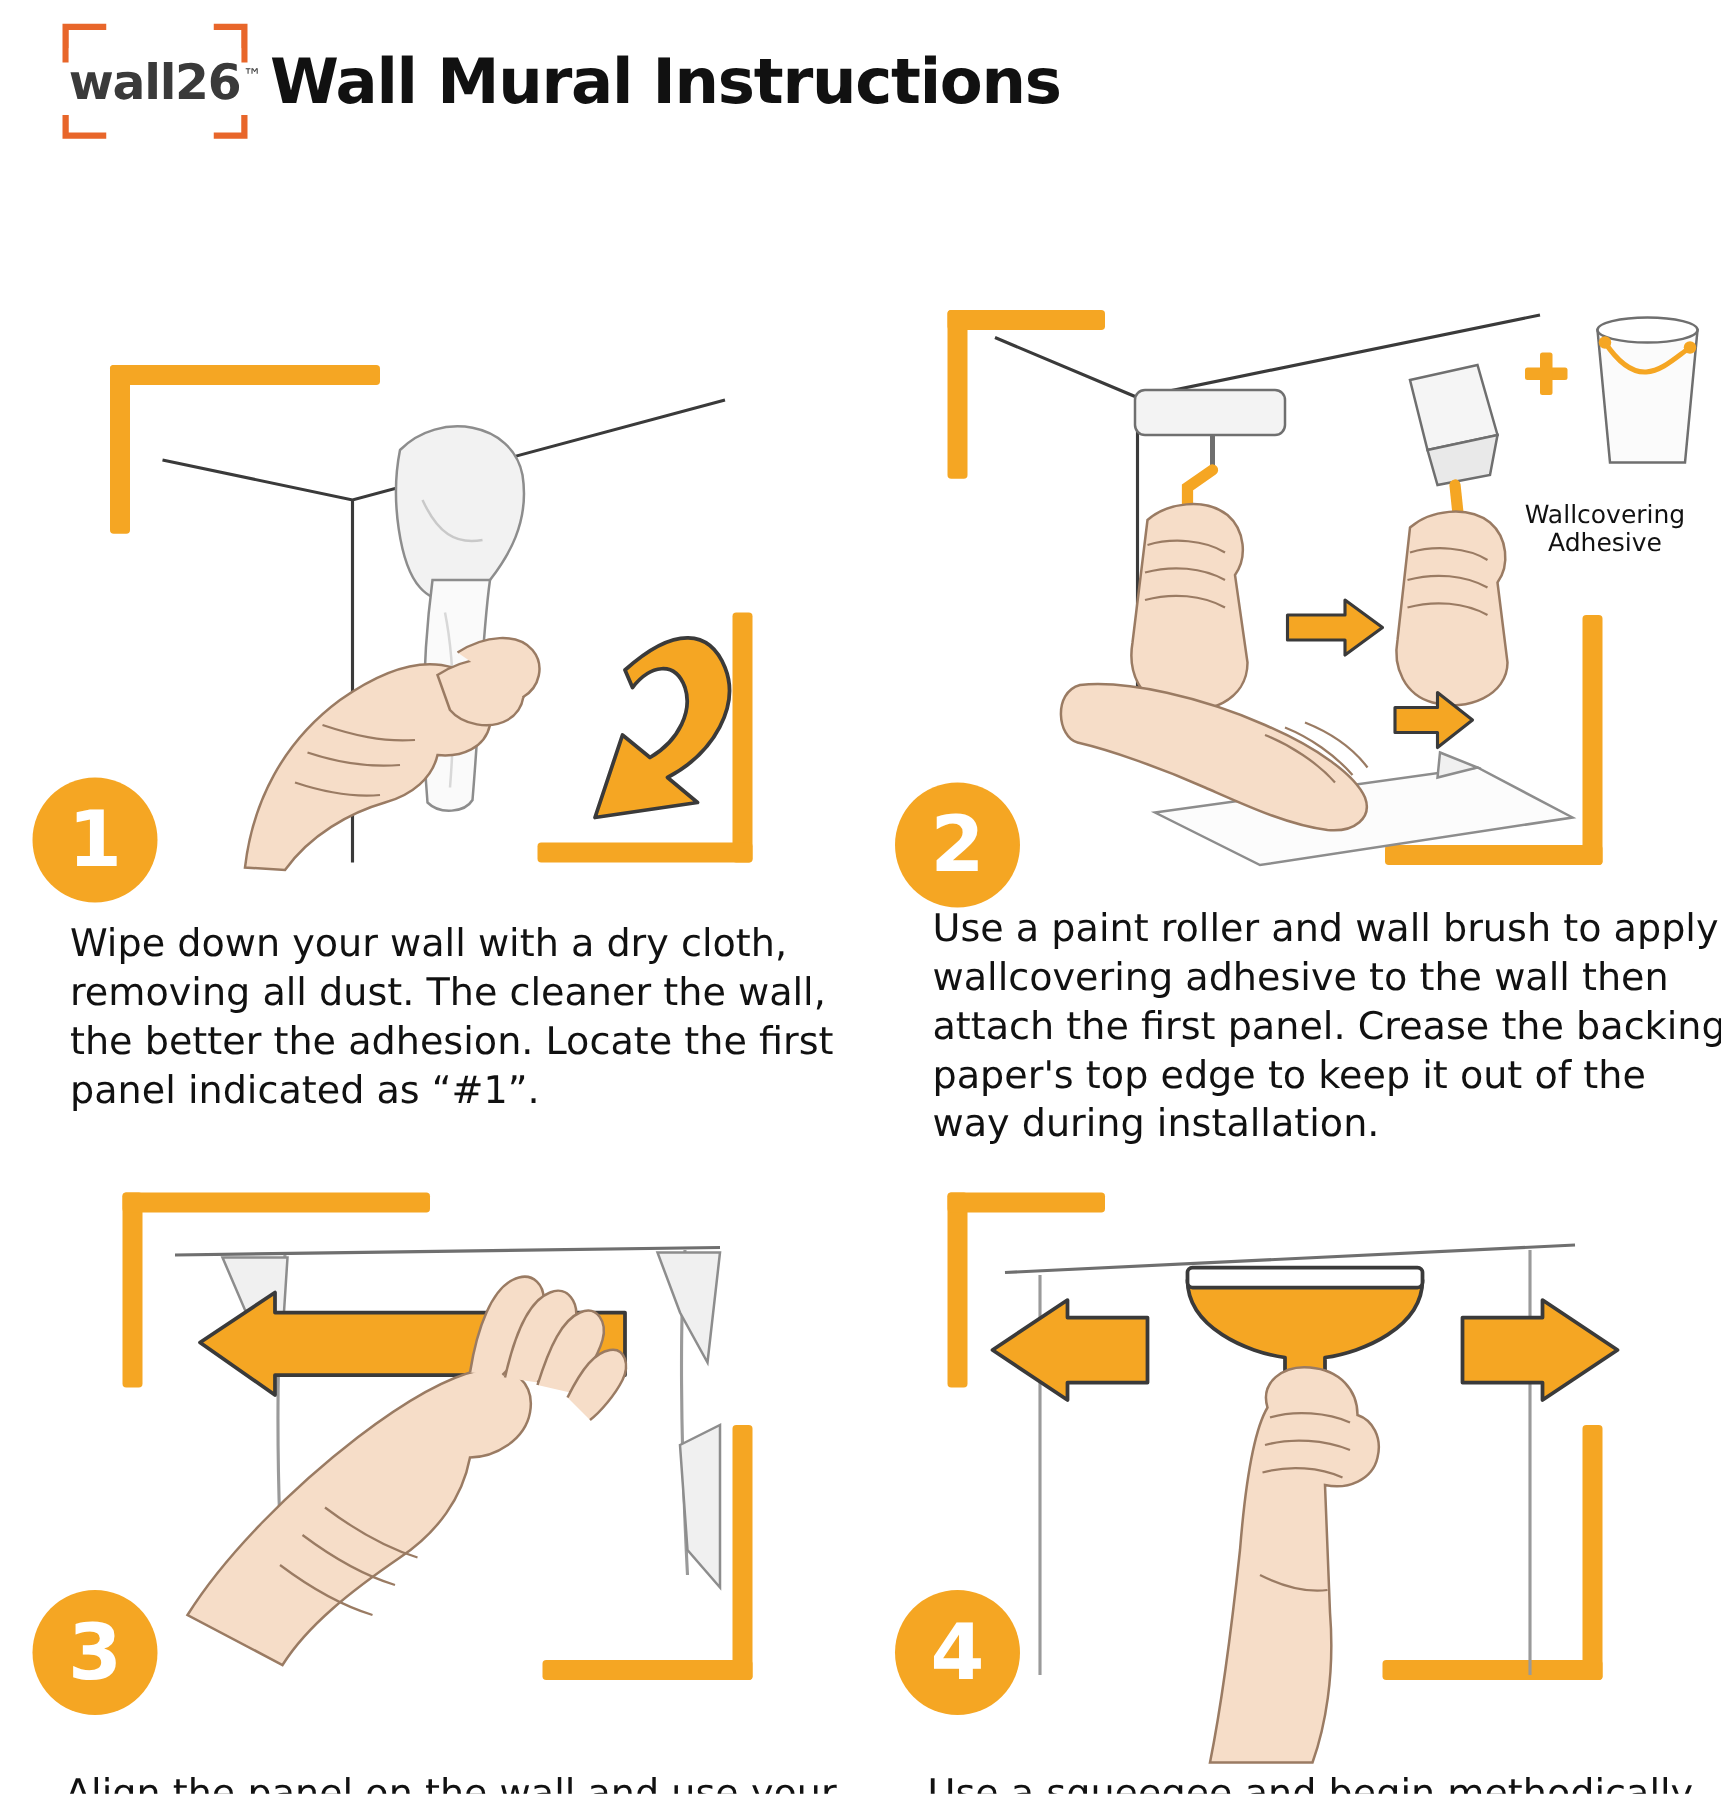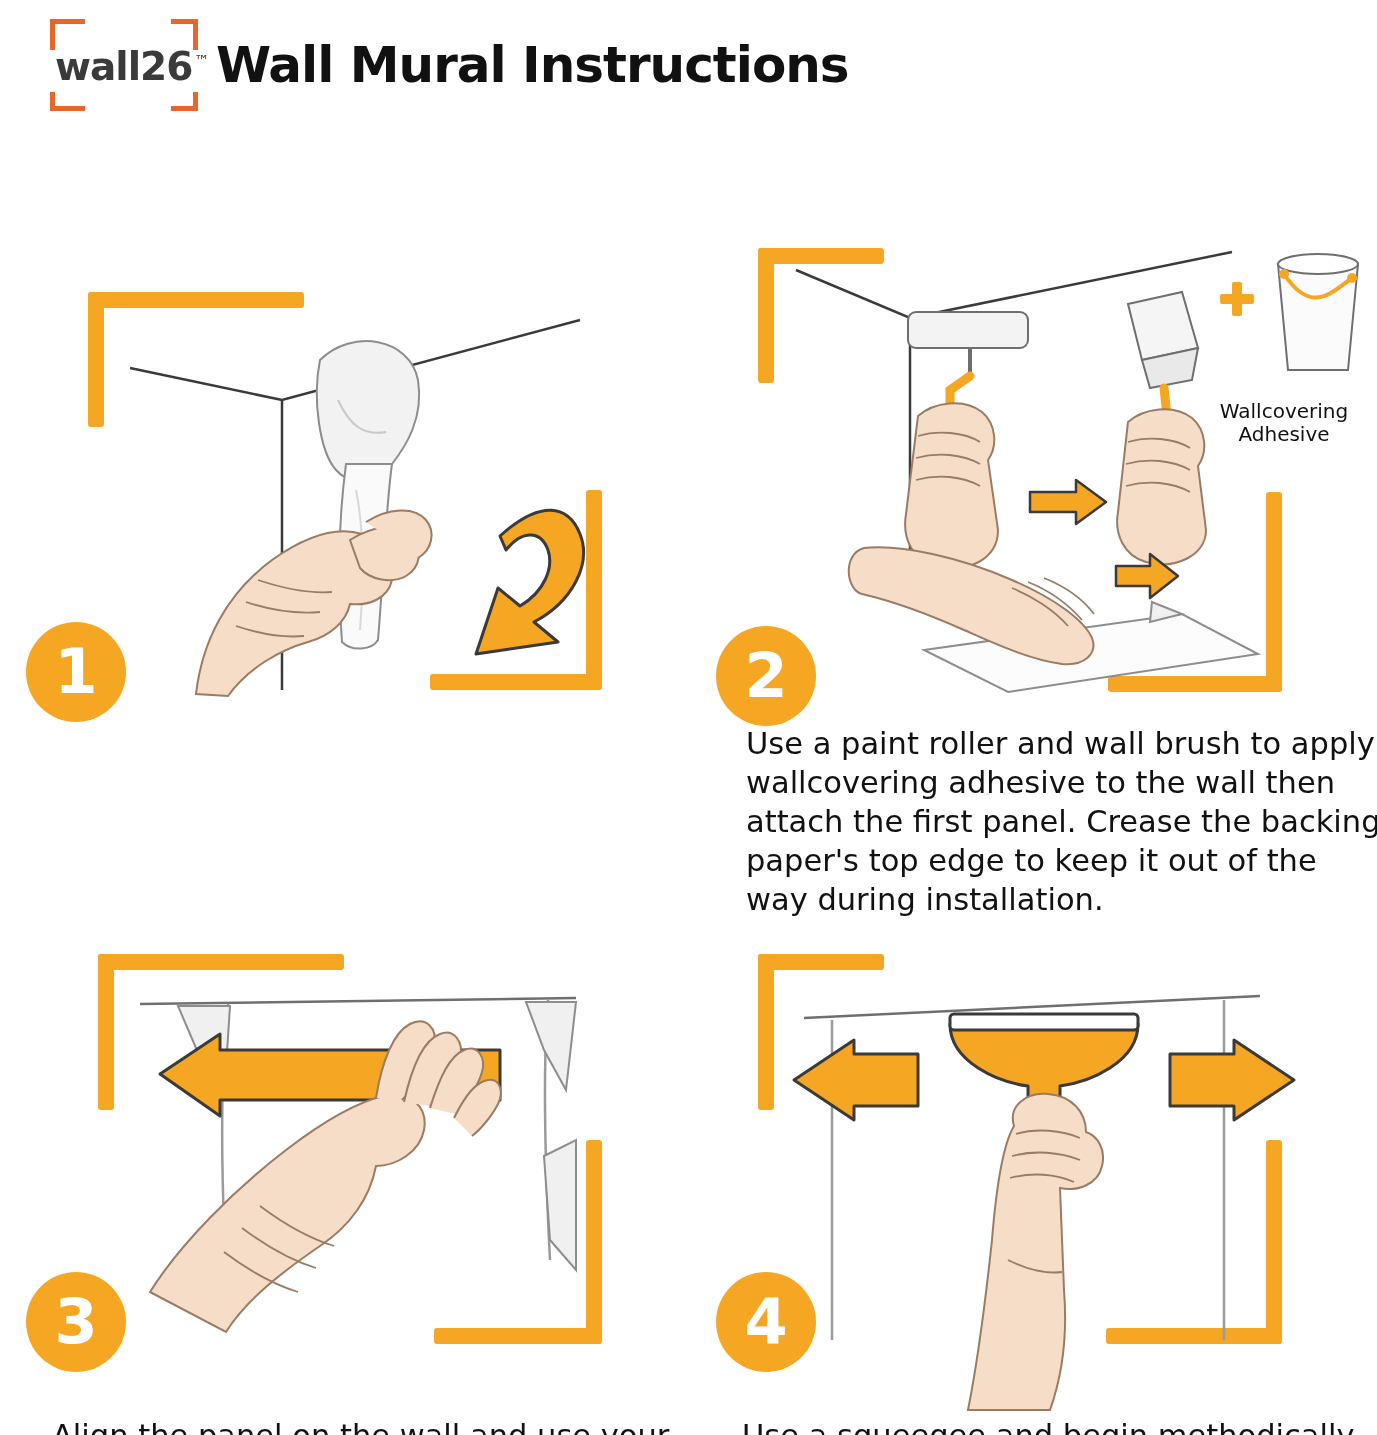--- a/index.html
+++ b/index.html
@@ -219,20 +219,21 @@
           <path d="M216,376 C240,384 262,388 284,386"></path>
         </g>
 
         <g>
           <path d="M480,286 C520,250 548,254 560,284 C572,314 552,352 514,372 L538,392 L456,404 L478,338 L500,356
                    C524,342 534,318 528,300 C520,278 500,282 486,300 Z" fill="#f5a623" stroke="#3a3a3a" stroke-width="3" stroke-linejoin="round"></path>
         </g>
       </svg>
       <div class="badge" style="left:6px; top:372px;">1</div>
     </div>
+    <div class="caption" style="margin-left:36px;">Wipe down your wall with a dry cloth, removing all dust. The cleaner the wall, the better the adhesion. Locate the first panel indicated as “#1”.</div>
   </div>
 
   <div class="cell cell-2">
     <div class="figure">
       <svg class="art" viewBox="0 0 660 480">
         <g fill="#f5a623">
           <rect x="46" y="18" width="16" height="135" rx="3"></rect>
           <rect x="46" y="18" width="126" height="16" rx="3"></rect>
           <rect x="554" y="262" width="16" height="200" rx="3"></rect>
           <rect x="396" y="446" width="174" height="16" rx="3"></rect>

